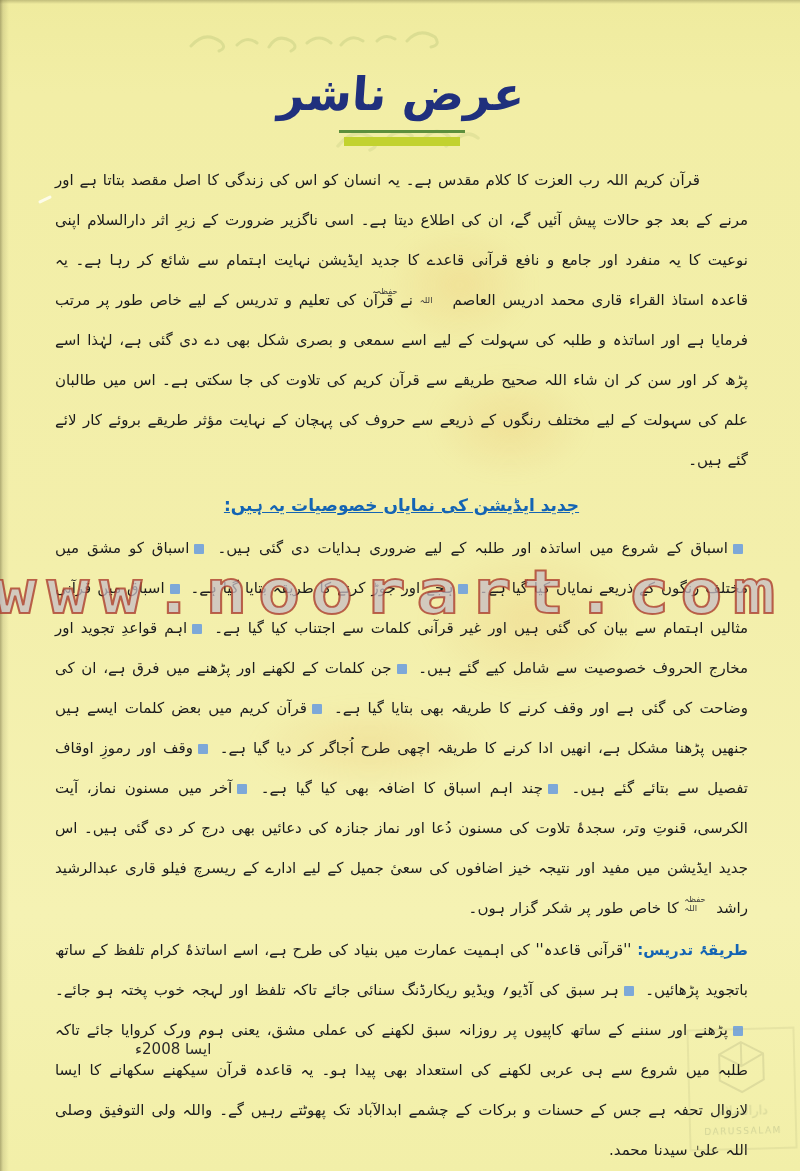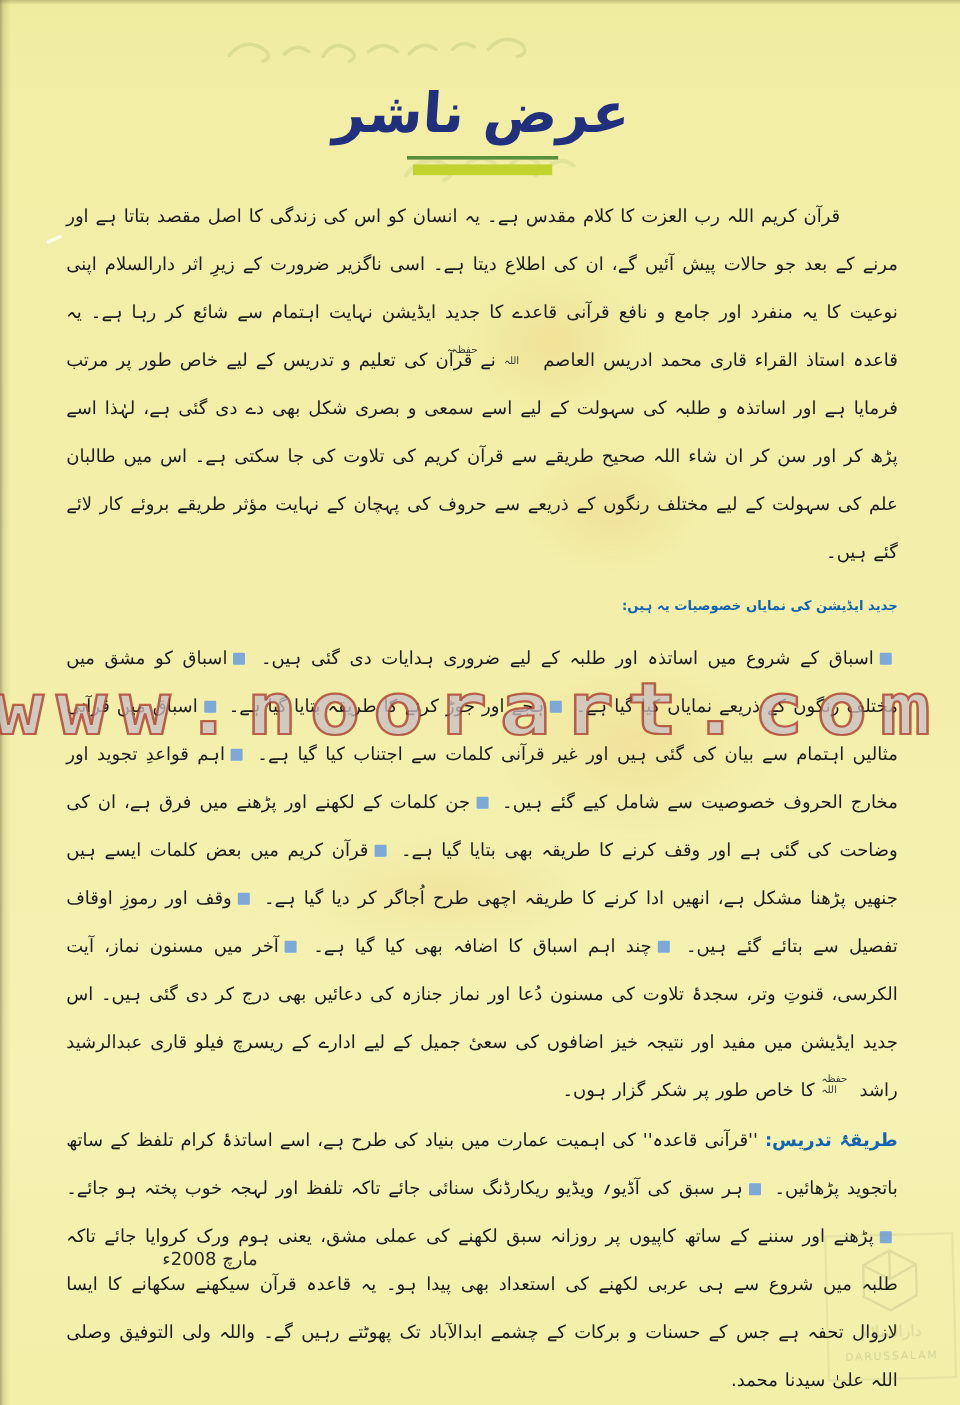--- a/index.html
+++ b/index.html
@@ -35,23 +35,23 @@
   
   .para{
     direction:rtl;
     text-align:justify;
     font-size:15px;line-height:40px;
     margin:0;
     word-spacing:1px;
   }
   .intro{margin-top:14px;text-indent:48px;}
   .features-heading{
-    direction:rtl;text-align:right;
+    direction:rtl;text-align:center;
     color:#1464b4;font-weight:bold;
-    font-size:11px;line-height:46px;margin:2px 0 0 0;
+    font-size:17px;line-height:46px;margin:2px 0 0 0;text-decoration:underline;
   }
   .seg-blue{color:#1464b4;font-weight:bold;margin-top:16px;}
   .seg-honorific{
     display:inline-block;font-size:8.5px;line-height:9px;width:26px;
     vertical-align:2px;color:#3a3a3a;text-align:left;white-space:normal;
   }
   .bullet-sq{
     display:inline-block;width:10px;height:10px;background:#7da8d8;
     margin:0 5px -1px 5px;border-radius:1px;
   }
@@ -123,21 +123,21 @@
     <p class="para intro"><span class="seg-plain">قرآن کریم اللہ رب العزت کا کلام مقدس ہے۔ یہ انسان کو اس کی زندگی کا اصل مقصد بتاتا ہے اور مرنے کے بعد جو حالات پیش آئیں گے، ان کی اطلاع دیتا ہے۔ اسی ناگزیر ضرورت کے زیرِ اثر دارالسلام اپنی نوعیت کا یہ منفرد اور جامع و نافع قرآنی قاعدے کا جدید ایڈیشن نہایت اہتمام سے شائع کر رہا ہے۔ یہ قاعدہ استاذ القراء قاری محمد ادریس العاصم</span> <span class="seg-honorific">حفظہ اللہ</span> <span class="seg-plain">نے قرآن کی تعلیم و تدریس کے لیے خاص طور پر مرتب فرمایا ہے اور اساتذہ و طلبہ کی سہولت کے لیے اسے سمعی و بصری شکل بھی دے دی گئی ہے، لہٰذا اسے پڑھ کر اور سن کر ان شاء اللہ صحیح طریقے سے قرآن کریم کی تلاوت کی جا سکتی ہے۔ اس میں طالبان علم کی سہولت کے لیے مختلف رنگوں کے ذریعے سے حروف کی پہچان کے نہایت مؤثر طریقے بروئے کار لائے گئے ہیں۔</span> </p>
 
     <div class="features-heading">جدید ایڈیشن کی نمایاں خصوصیات یہ ہیں:</div>
 
     <p class="para"><span class="bullet-sq"></span><span class="seg-plain">اسباق کے شروع میں اساتذہ اور طلبہ کے لیے ضروری ہدایات دی گئی ہیں۔</span> <span class="bullet-sq"></span><span class="seg-plain">اسباق کو مشق میں مختلف رنگوں کے ذریعے نمایاں کیا گیا ہے۔</span> <span class="bullet-sq"></span><span class="seg-plain">ہجے اور جوڑ کرنے کا طریقہ بتایا گیا ہے۔</span> <span class="bullet-sq"></span><span class="seg-plain">اسباق میں قرآنی مثالیں اہتمام سے بیان کی گئی ہیں اور غیر قرآنی کلمات سے اجتناب کیا گیا ہے۔</span> <span class="bullet-sq"></span><span class="seg-plain">اہم قواعدِ تجوید اور مخارج الحروف خصوصیت سے شامل کیے گئے ہیں۔</span> <span class="bullet-sq"></span><span class="seg-plain">جن کلمات کے لکھنے اور پڑھنے میں فرق ہے، ان کی وضاحت کی گئی ہے اور وقف کرنے کا طریقہ بھی بتایا گیا ہے۔</span> <span class="bullet-sq"></span><span class="seg-plain">قرآن کریم میں بعض کلمات ایسے ہیں جنھیں پڑھنا مشکل ہے، انھیں ادا کرنے کا طریقہ اچھی طرح اُجاگر کر دیا گیا ہے۔</span> <span class="bullet-sq"></span><span class="seg-plain">وقف اور رموزِ اوقاف تفصیل سے بتائے گئے ہیں۔</span> <span class="bullet-sq"></span><span class="seg-plain">چند اہم اسباق کا اضافہ بھی کیا گیا ہے۔</span> <span class="bullet-sq"></span><span class="seg-plain">آخر میں مسنون نماز، آیت الکرسی، قنوتِ وتر، سجدۂ تلاوت کی مسنون دُعا اور نماز جنازہ کی دعائیں بھی درج کر دی گئی ہیں۔</span> <span class="seg-plain">اس جدید ایڈیشن میں مفید اور نتیجہ خیز اضافوں کی سعیٔ جمیل کے لیے ادارے کے ریسرچ فیلو قاری عبدالرشید راشد</span> <span class="seg-honorific">حفظہ اللہ</span> <span class="seg-plain">کا خاص طور پر شکر گزار ہوں۔</span> </p>
 
     <p class="para" style="margin-top:2px;"><span class="seg-blue">طریقۂ تدریس:</span> <span class="seg-plain">''قرآنی قاعدہ'' کی اہمیت عمارت میں بنیاد کی طرح ہے، اسے اساتذۂ کرام تلفظ کے ساتھ باتجوید پڑھائیں۔</span> <span class="bullet-sq"></span><span class="seg-plain">ہر سبق کی آڈیو؍ ویڈیو ریکارڈنگ سنائی جائے تاکہ تلفظ اور لہجہ خوب پختہ ہو جائے۔</span> <span class="bullet-sq"></span><span class="seg-plain">پڑھنے اور سننے کے ساتھ کاپیوں پر روزانہ سبق لکھنے کی عملی مشق، یعنی ہوم ورک کروایا جائے تاکہ طلبہ میں شروع سے ہی عربی لکھنے کی استعداد بھی پیدا ہو۔</span> <span class="seg-plain">یہ قاعدہ قرآن سیکھنے سکھانے کا ایسا لازوال تحفہ ہے جس کے حسنات و برکات کے چشمے ابدالآباد تک پھوٹتے رہیں گے۔ واللہ ولی التوفیق وصلی اللہ علیٰ سیدنا محمد.</span> </p>
 
   </div>
 
-  <div class="date">مارچ 2008ء</div>
+  <div class="date">ایسا 2008ء</div>
 
   <div class="watermark">www.noorart.com</div>
 
   <div class="stamp">
     <svg class="stamp-cube" width="60" height="58" viewBox="0 0 60 58">
       <path d="M30 4 L52 16 L52 42 L30 54 L8 42 L8 16 Z M30 4 L30 28 M8 16 L30 28 L52 16" fill="none" stroke="rgba(150,150,108,.4)" stroke-width="2"></path>
     </svg>
     <div class="stamp-urdu">دارالسلام</div>
     <div class="stamp-text">DARUSSALAM</div>
   </div>

